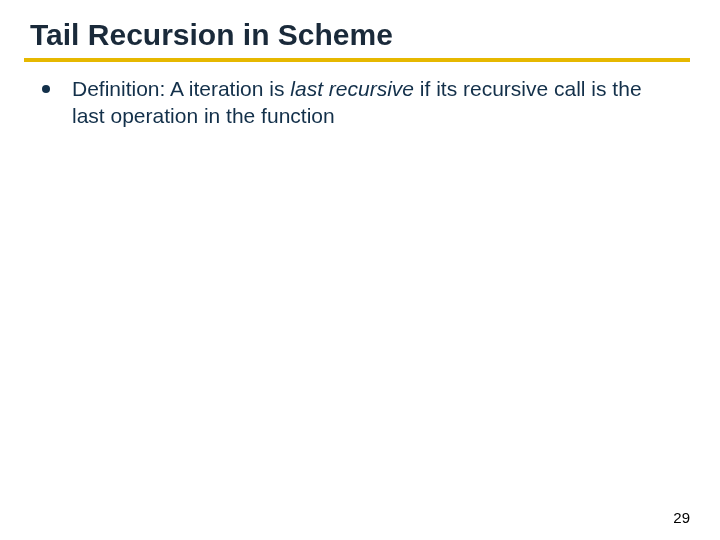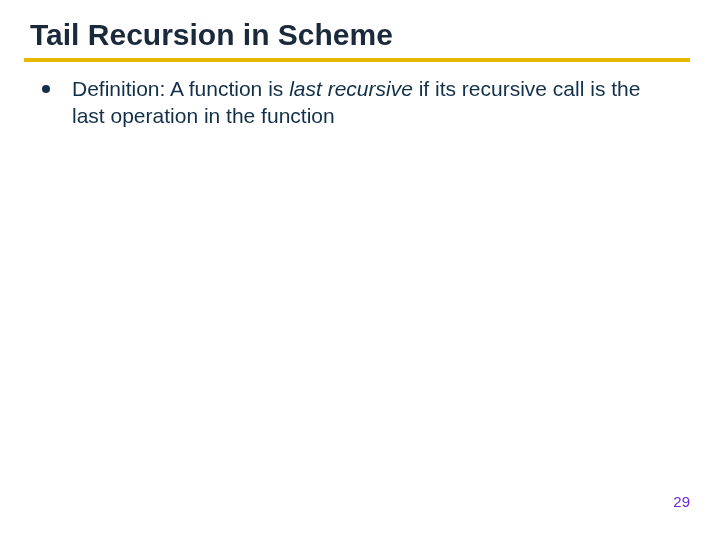--- a/index.html
+++ b/index.html
@@ -54,34 +54,34 @@
   }
   .txt {
     flex: 1 1 auto;
     padding-right: 20px;
   }
   .txt i {
     font-style: italic;
   }
   .pagenum {
     position: absolute;
-    bottom: 30px;
+    bottom: 14px;
     right: 30px;
     font-size: 15px;
-    color: #6d28d9;
+    color: #000000;
   }
 </style>
 </head>
 <body>
 
 <div class="slide">
   <h1 class="title">Tail Recursion in Scheme</h1>
   <div class="rule"></div>
   <ul class="bullets">
     <li>
       <span class="dot"></span>
       <span class="txt">
-        <span>Definition: A function is </span><i>last recursive</i><span> if its recursive call is the last operation in the function</span>
+        <span>Definition: A iteration is </span><i>last recursive</i><span> if its recursive call is the last operation in the function</span>
       </span>
     </li>
   </ul>
   <div class="pagenum">29</div>
 </div>
 
 </body></html>

